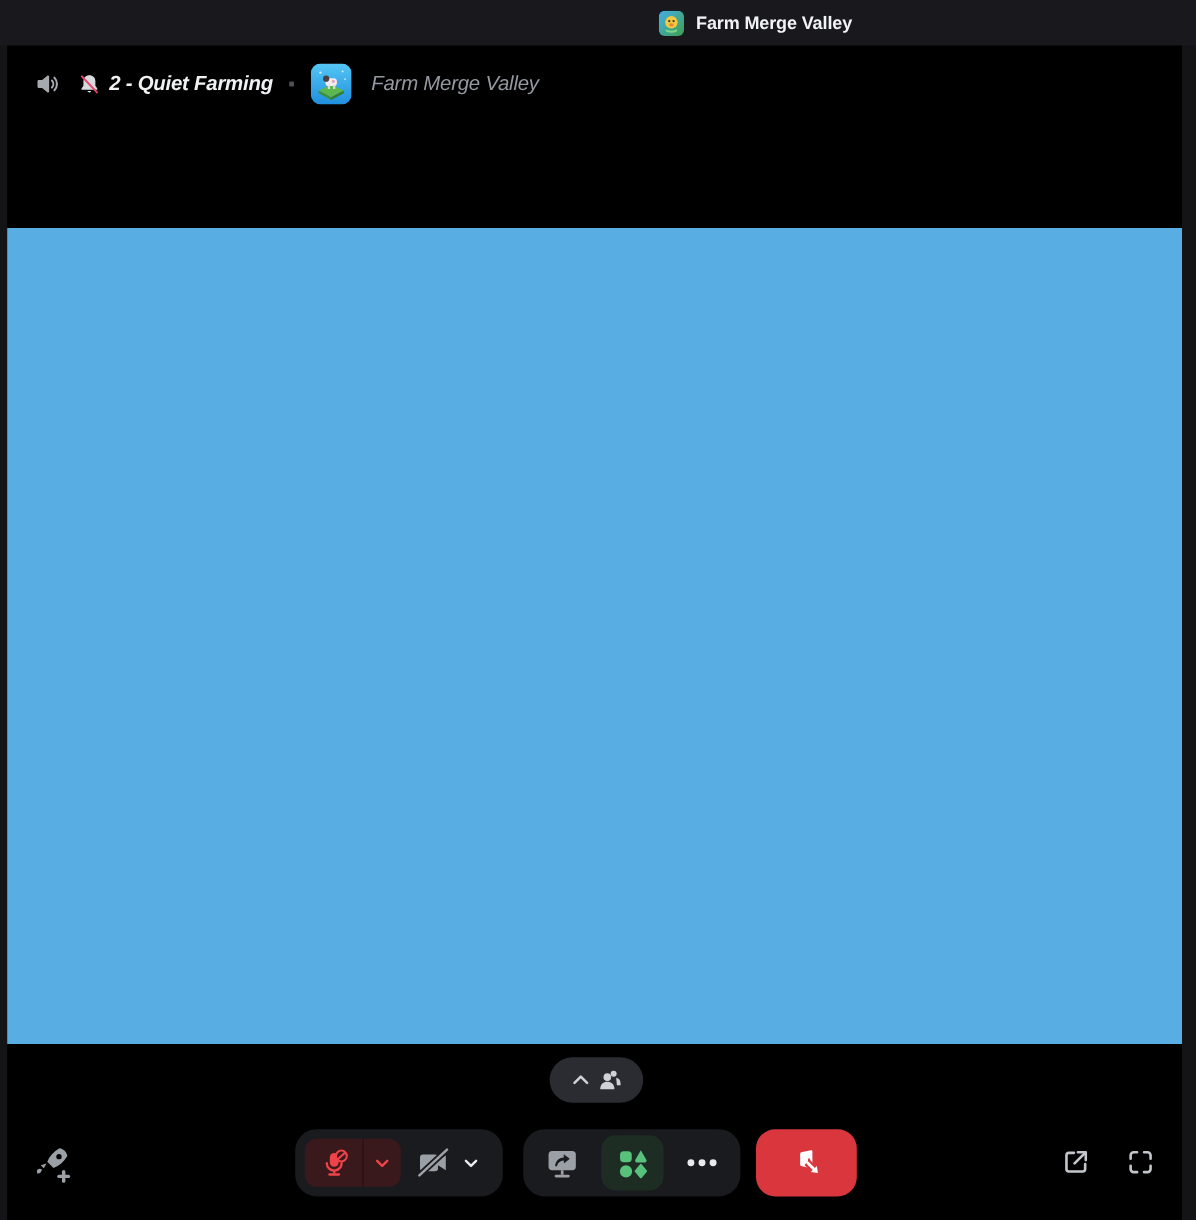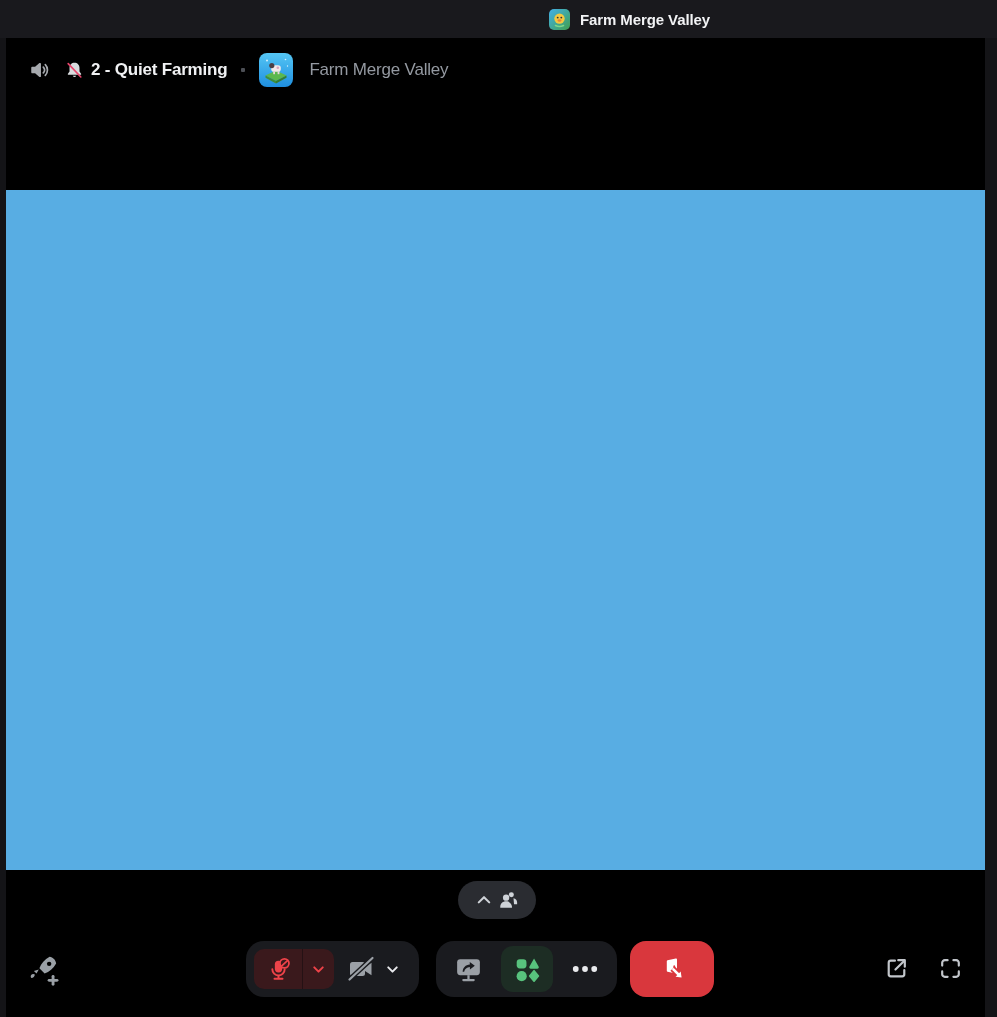--- a/index.html
+++ b/index.html
@@ -25,21 +25,21 @@
     white-space:nowrap;
   }
   
   .content {
     position:absolute; top:38px; left:6px; width:979px; height:979px;
     background:#000;
   }
   
   .voice-header {
     position:absolute; top:8px; left:0; right:0; height:48px;
-    display:flex; align-items:center; padding-left:22px;
+    display:flex; align-items:center; padding-left:22px;font-style:italic;
   }
   .voice-header .spacer12{width:12px} .voice-header .spacer6{width:6px}
   .voice-header .spacer14{width:14px} .voice-header .spacer16{width:16px}
   .channel-name {
     color:#f0f1f3; font-size:17px; font-weight:700; letter-spacing:-0.2px;
     white-space:nowrap;
   }
   .sep-dot { width:4px; height:4px; background:#4c4f55; border-radius:1px; flex:none; }
   .activity-ico { width:34px; height:34px; display:block; flex:none; }
   .activity-name {

